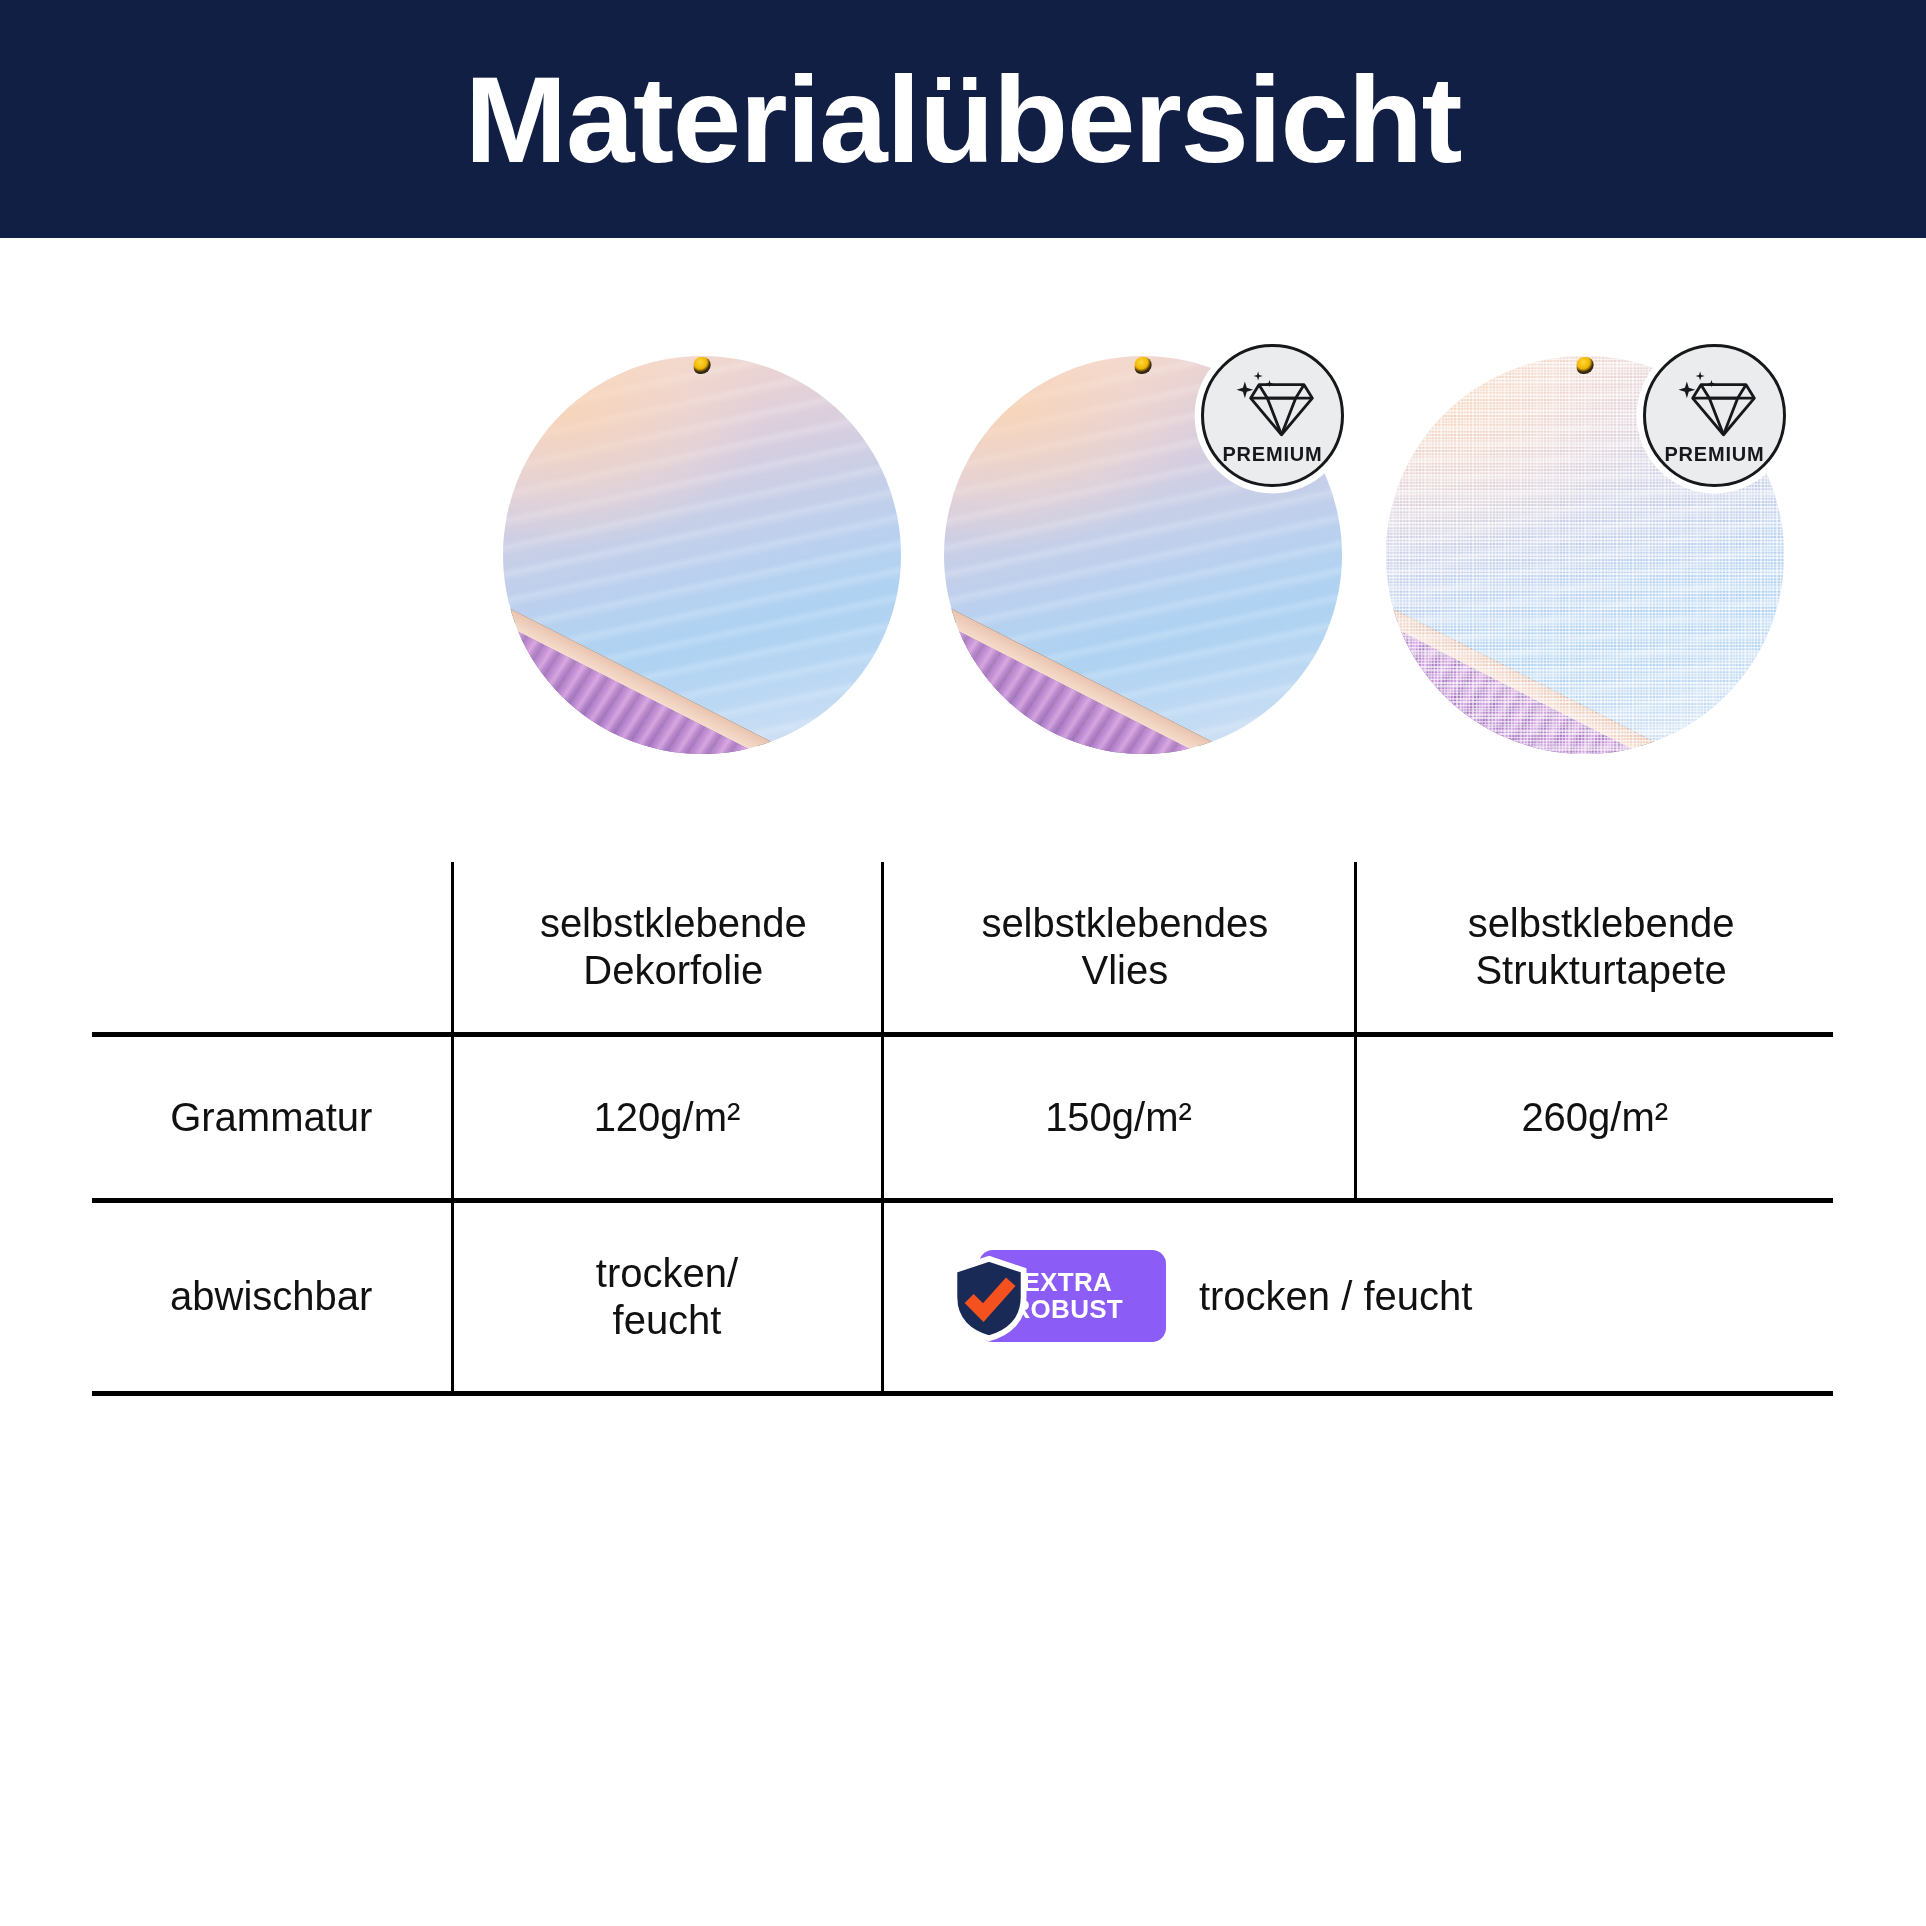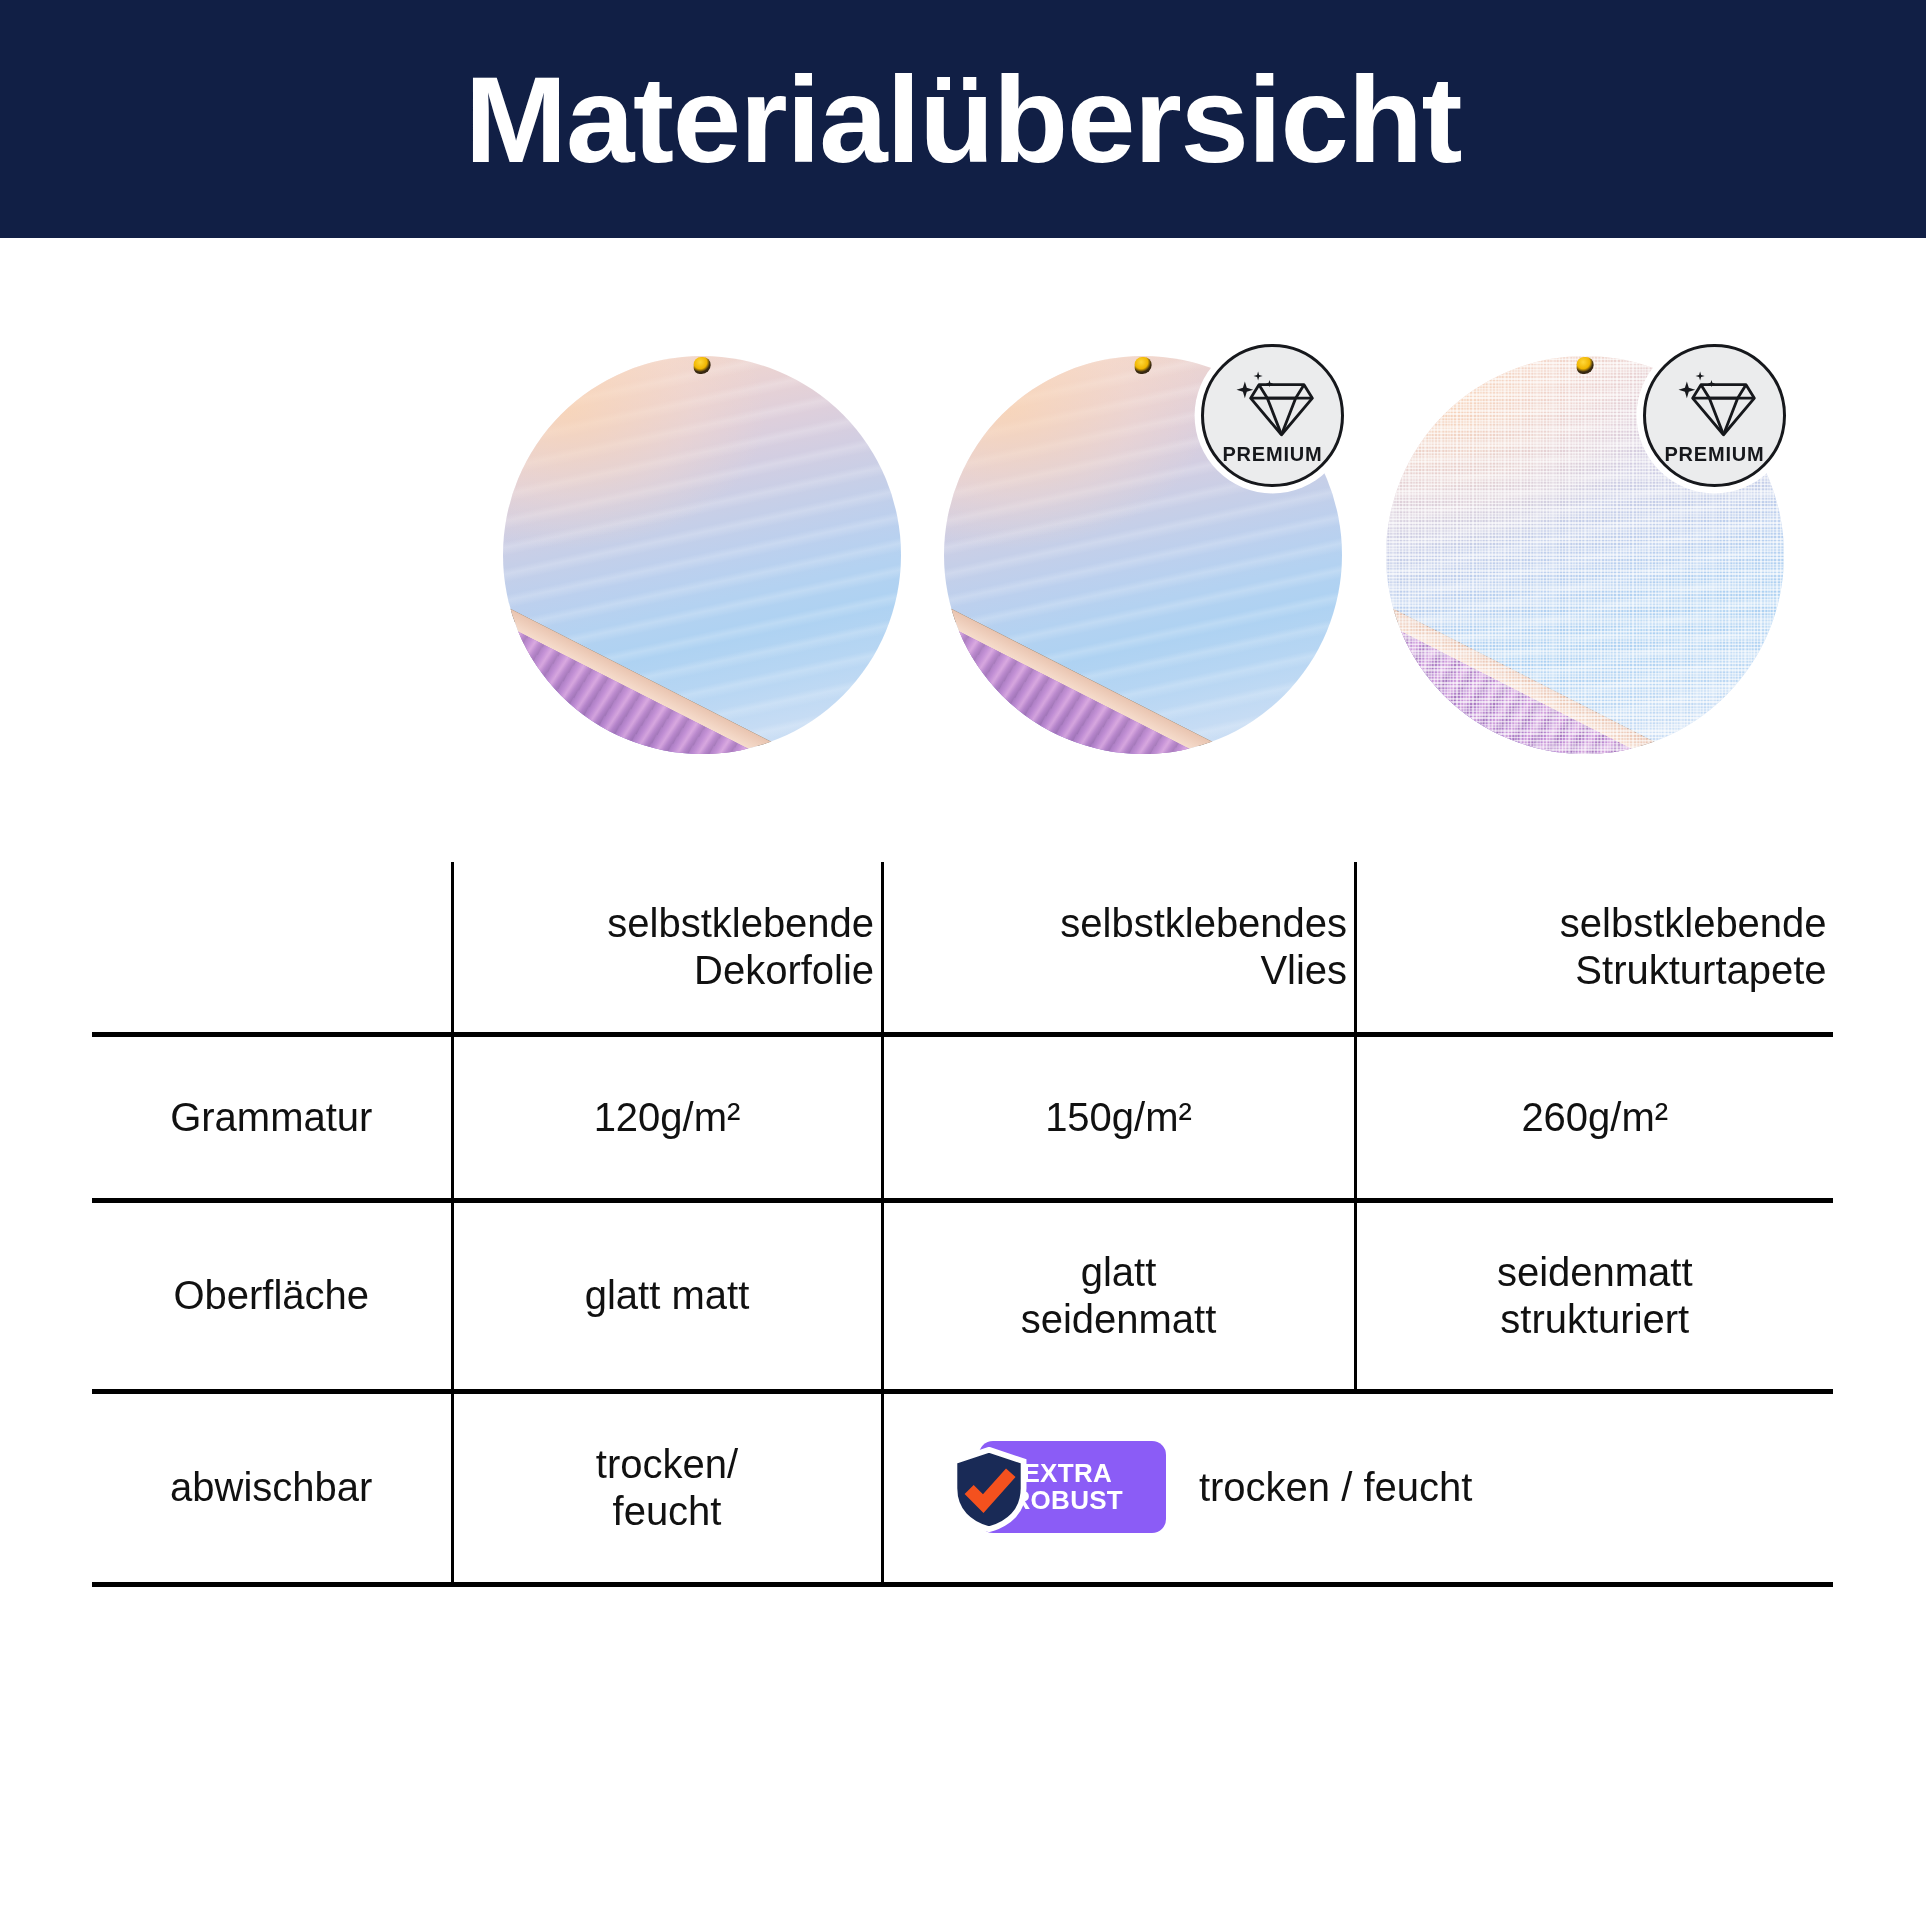--- a/index.html
+++ b/index.html
@@ -180,21 +180,21 @@
     font-size: 40px;
     color: #111111;
     text-align: center;
     vertical-align: middle;
     line-height: 1.16;
     padding: 0 6.4px;
   }
   td.rowlabel { text-align: center; }
 
   tr.hdr td { height: 172px; vertical-align: middle; }
-  tr.hdr td.hcell { text-align: right; padding-left: 19px; }
+  tr.hdr td.hcell { text-align: center; padding-left: 19px; }
 
   tr.body-row td { height: 166px; }
   tr.row-flaeche td { height: 191px; }
   tr.row-wipe td { height: 193px; }
 
   
   .vl { border-left: 3.9px solid #000; }
   .hl-top { border-top: 5.8px solid #000; }
 
   
@@ -353,32 +353,20 @@
         </tr>
 
 
         <tr class="body-row">
           <td class="rowlabel hl-top">Grammatur</td>
           <td class="vl hl-top">120g/m²</td>
           <td class="vl hl-top">150g/m²</td>
           <td class="vl hl-top">260g/m²</td>
         </tr>
 
-        <tr class="body-row row-flaeche">
-          <td class="rowlabel hl-top">Oberfläche</td>
-          <td class="vl hl-top">glatt matt</td>
-          <td class="vl hl-top">
-            <div>glatt</div>
-            <div>seidenmatt</div>
-          </td>
-          <td class="vl hl-top">
-            <div>seidenmatt</div>
-            <div>strukturiert</div>
-          </td>
-        </tr>
 
         <tr class="body-row row-wipe">
           <td class="rowlabel hl-top">abwischbar</td>
           <td class="vl hl-top">
             <div>trocken/</div>
             <div>feucht</div>
           </td>
           <td class="vl hl-top" colspan="2">
             <div class="merged-cell-inner">
 

